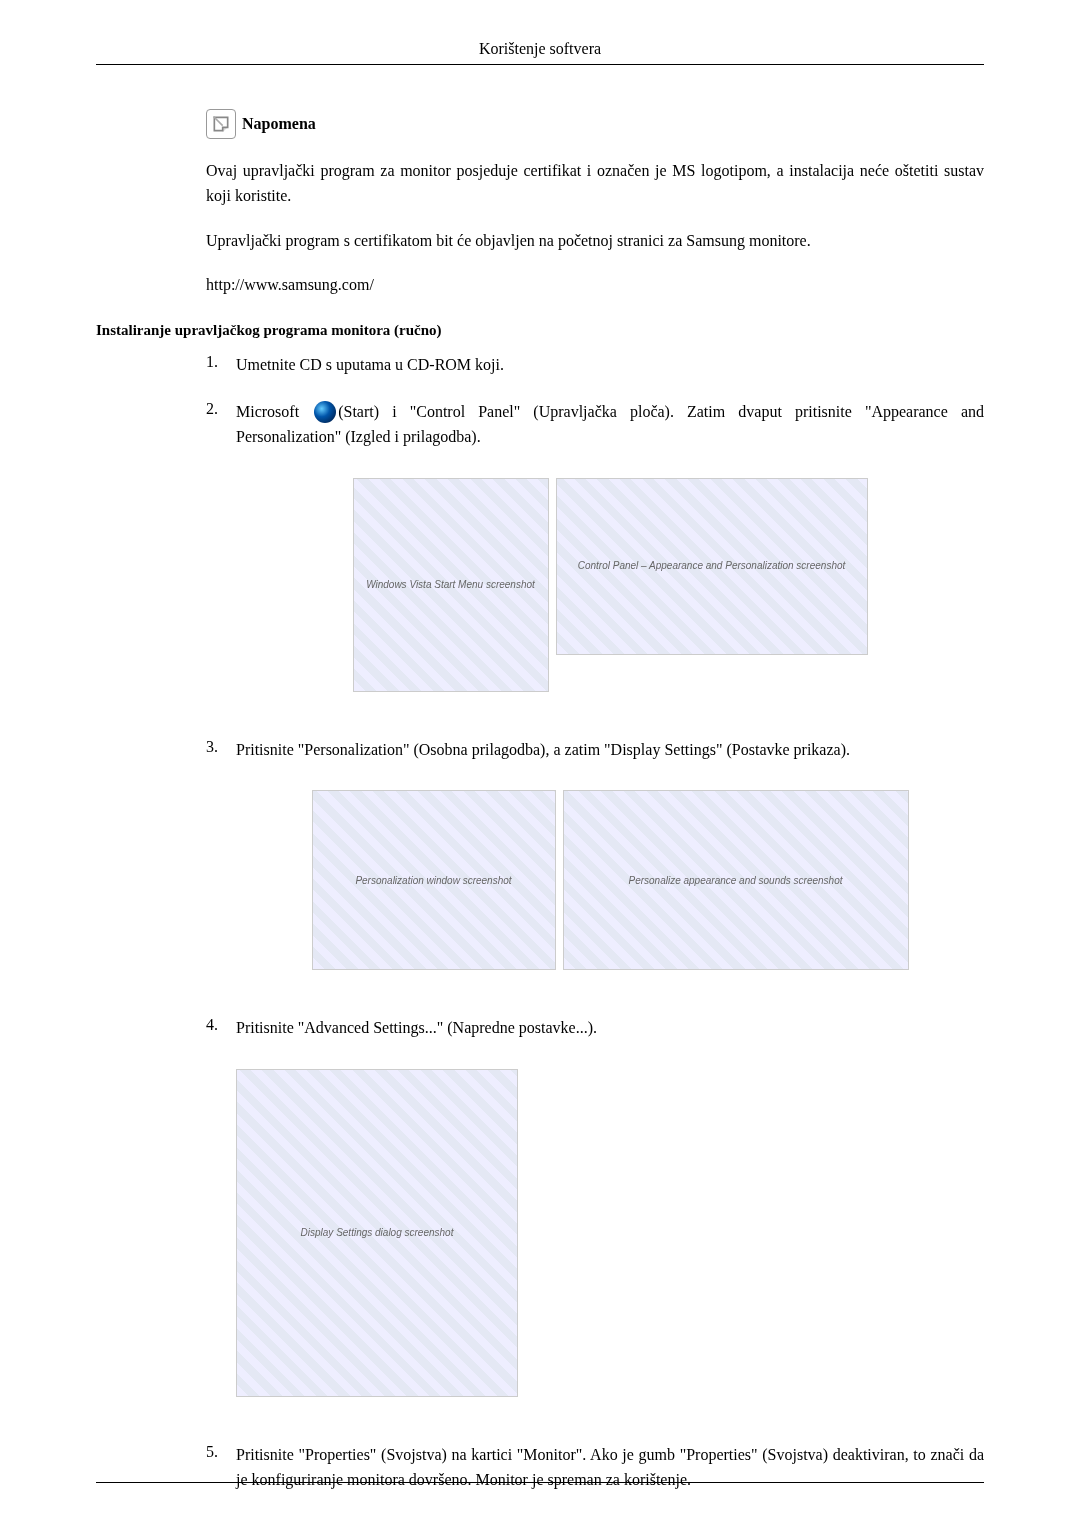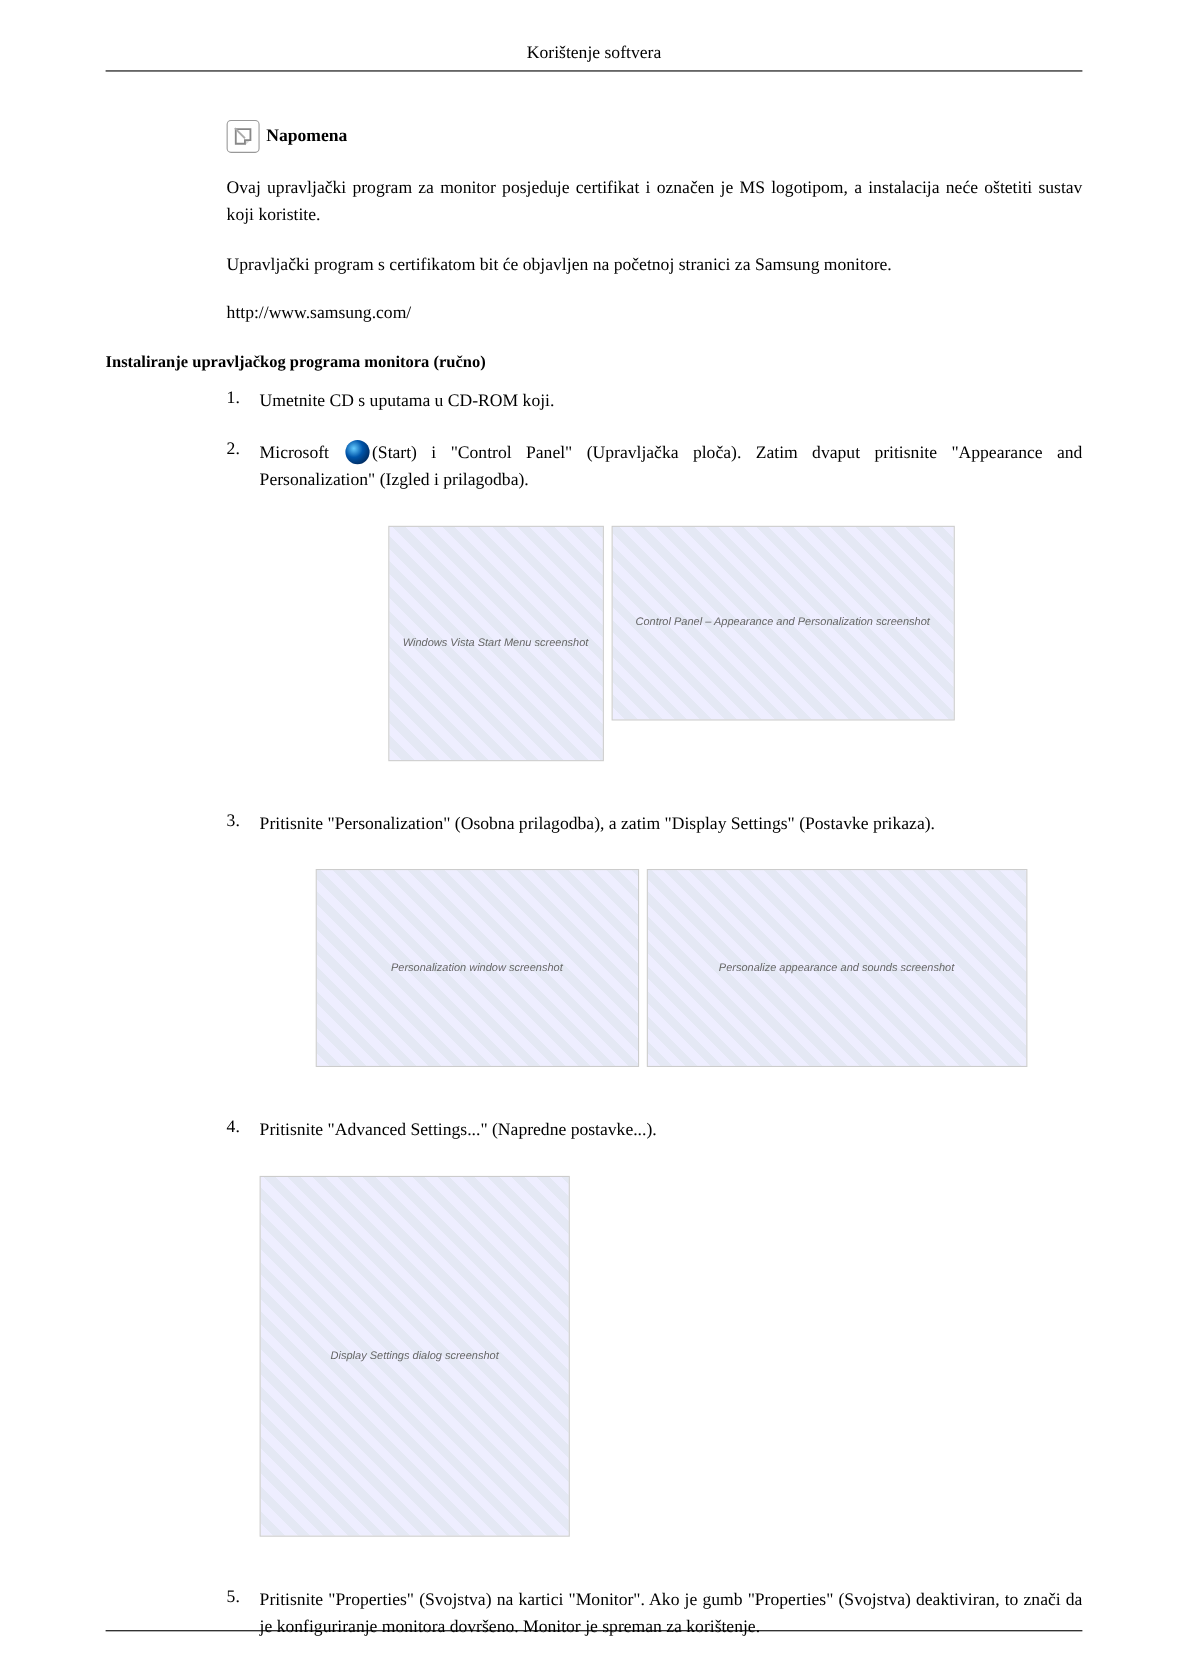--- a/index.html
+++ b/index.html
@@ -177,21 +177,21 @@
             <div class="img-placeholder" style="width:312px;height:177px;">Control Panel – Appearance and Personalization screenshot</div>
           </div>
         </div>
       </li>
 
       <li class="step-item">
         <div class="step-num">3.</div>
         <div class="step-body">
           <span>Pritisnite "Personalization" (Osobna prilagodba), a zatim "Display Settings" (Postavke prikaza).</span>
           <div class="img-row">
-            <div class="img-placeholder" style="width:294px;height:180px;">Personalization window screenshot</div>
+            <div class="img-placeholder" style="width:244px;height:180px;">Personalization window screenshot</div>
             <div class="img-placeholder" style="width:346px;height:180px;">Personalize appearance and sounds screenshot</div>
           </div>
         </div>
       </li>
 
       <li class="step-item">
         <div class="step-num">4.</div>
         <div class="step-body">
           <span>Pritisnite "Advanced Settings..." (Napredne postavke...).</span>
           <div class="img-row" style="justify-content:flex-start;">

